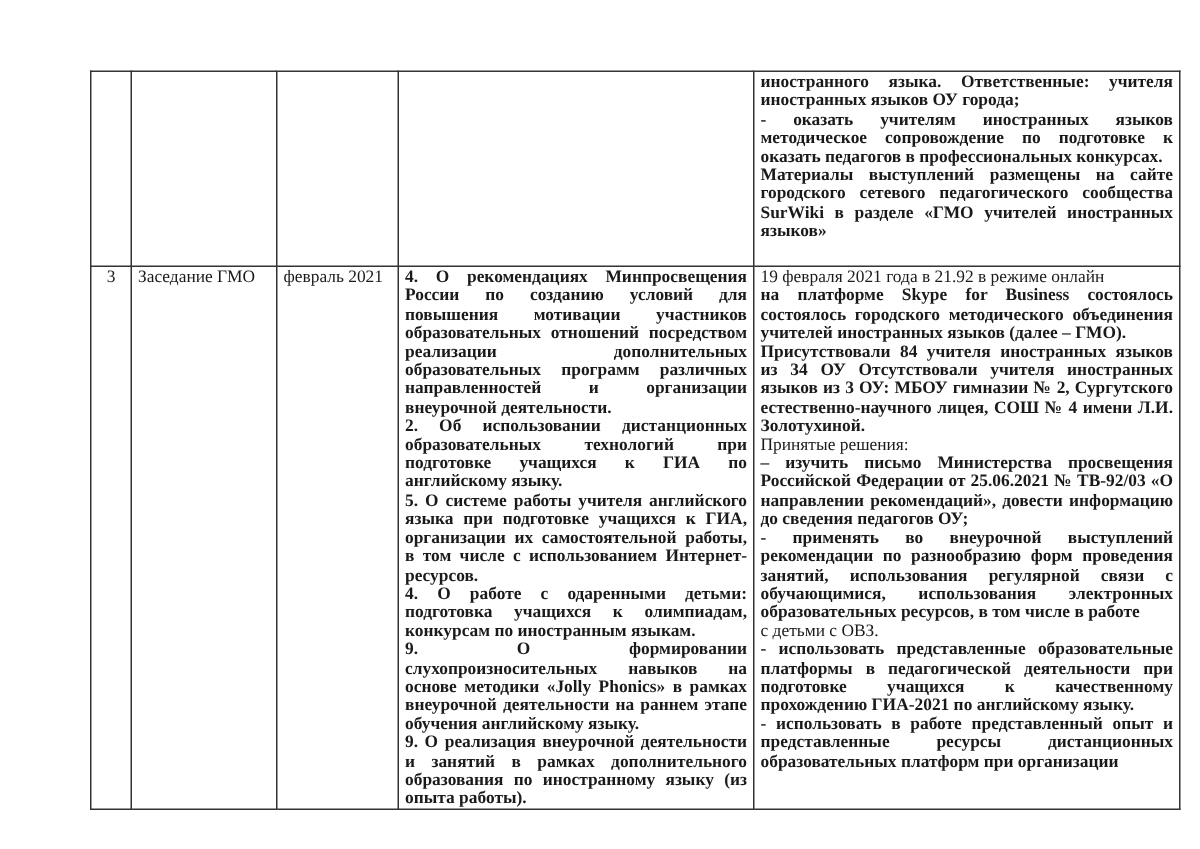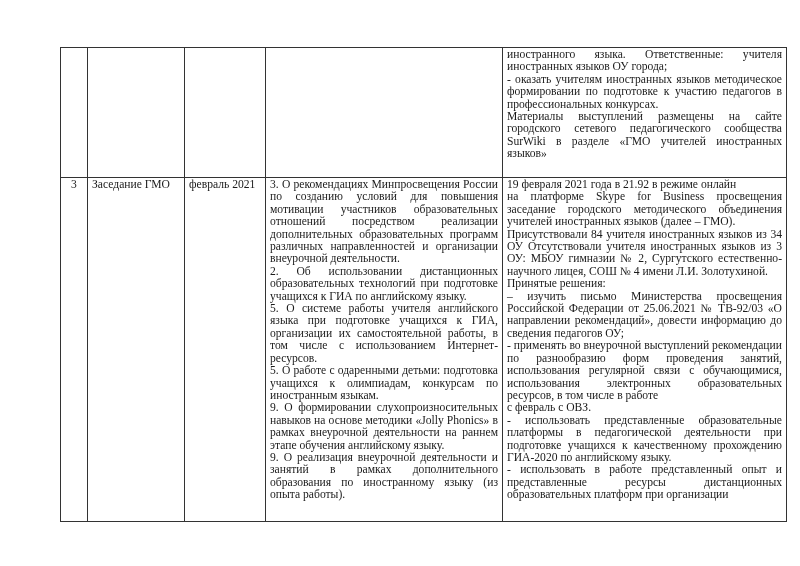--- a/index.html
+++ b/index.html
@@ -6,59 +6,59 @@
   body { width: 800px; height: 566px; position: relative; overflow: hidden;
          font-family: "Liberation Serif", "DejaVu Serif", serif; color: #1a1a1a; }
   .tbl { position: absolute; left: 60px; top: 47px; border-collapse: collapse; table-layout: fixed; }
   .tbl td { border: 1.4px solid #333; vertical-align: top; padding: 1px 4px 0 4px;
             font-size: 11.6px; line-height: 12.4px; }
   .c1 { width: 18px; text-align: center; }
   .c2 { width: 88px; font-family: Liberation Serif, serif; }
   .c3 { width: 72px; margin-left: 48px; }
   .c4 { width: 228px; }
   .c5 { width: 275px; }
-  .j { text-align: justify; text-align-last: left; }
+  .j { text-align: justify; text-align-last: left; font-weight: bold; }
   .p { margin: 0; }
   .row1 td { height: 128px; }
   .row2 td { height: 342px; }
 </style>
 </head>
 <body>
 
 <table class="tbl">
   <tbody>
       <tr class="row1">
     <td class="c1"></td>
     <td class="c2"></td>
     <td class="c3"></td>
     <td class="c4"></td>
     <td class="c5 j">
       <p class="p j">иностранного языка. Ответственные: учителя иностранных языков ОУ города;</p>
-      <p class="p j">- оказать учителям иностранных языков методическое формировании по подготовке к участию педагогов в профессиональных конкурсах.</p>
+      <p class="p j">- оказать учителям иностранных языков методическое сопровождение по подготовке к оказать педагогов в профессиональных конкурсах.</p>
       <p class="p j">Материалы выступлений размещены на сайте городского сетевого педагогического сообщества SurWiki в разделе «ГМО учителей иностранных языков»</p>
     </td>
   </tr>
   <tr class="row2">
     <td class="c1">3</td>
     <td class="c2">Заседание ГМО</td>
     <td class="c3">февраль 2021</td>
     <td class="c4">
-      <p class="p j">3. О рекомендациях Минпросвещения России по созданию условий для повышения мотивации участников образовательных отношений посредством реализации дополнительных образовательных программ различных направленностей и организации внеурочной деятельности.</p>
+      <p class="p j">4. О рекомендациях Минпросвещения России по созданию условий для повышения мотивации участников образовательных отношений посредством реализации дополнительных образовательных программ различных направленностей и организации внеурочной деятельности.</p>
       <p class="p j">2. Об использовании дистанционных образовательных технологий при подготовке учащихся к ГИА по английскому языку.</p>
       <p class="p j">5. О системе работы учителя английского языка при подготовке учащихся к ГИА, организации их самостоятельной работы, в том числе с использованием Интернет-ресурсов.</p>
-      <p class="p j">5. О работе с одаренными детьми: подготовка учащихся к олимпиадам, конкурсам по иностранным языкам.</p>
+      <p class="p j">4. О работе с одаренными детьми: подготовка учащихся к олимпиадам, конкурсам по иностранным языкам.</p>
       <p class="p j">9. О формировании слухопроизносительных навыков на основе методики «Jolly Phonics» в рамках внеурочной деятельности на раннем этапе обучения английскому языку.</p>
       <p class="p j">9. О реализация внеурочной деятельности и занятий в рамках дополнительного образования по иностранному языку (из опыта работы).</p>
     </td>
     <td class="c5">
       <p class="p">19 февраля 2021 года в 21.92 в режиме онлайн</p>
-      <p class="p j">на платформе Skype for Business просвещения заседание городского методического объединения учителей иностранных языков (далее – ГМО).</p>
+      <p class="p j">на платформе Skype for Business состоялось состоялось городского методического объединения учителей иностранных языков (далее – ГМО).</p>
       <p class="p j">Присутствовали 84 учителя иностранных языков из 34 ОУ Отсутствовали учителя иностранных языков из 3 ОУ: МБОУ гимназии № 2, Сургутского естественно-научного лицея, СОШ № 4 имени Л.И. Золотухиной.</p>
       <p class="p">Принятые решения:</p>
       <p class="p j">– изучить письмо Министерства просвещения Российской Федерации от 25.06.2021 № ТВ-92/03 «О направлении рекомендаций», довести информацию до сведения педагогов ОУ;</p>
       <p class="p j">- применять во внеурочной выступлений рекомендации по разнообразию форм проведения занятий, использования регулярной связи с обучающимися, использования электронных образовательных ресурсов, в том числе в работе</p>
-      <p class="p">с февраль с ОВЗ.</p>
-      <p class="p j">- использовать представленные образовательные платформы в педагогической деятельности при подготовке учащихся к качественному прохождению ГИА-2020 по английскому языку.</p>
+      <p class="p">с детьми с ОВЗ.</p>
+      <p class="p j">- использовать представленные образовательные платформы в педагогической деятельности при подготовке учащихся к качественному прохождению ГИА-2021 по английскому языку.</p>
       <p class="p j">- использовать в работе представленный опыт и представленные ресурсы дистанционных образовательных платформ при организации</p>
     </td>
   </tr>
 </tbody>
   </table>
 
 </body></html>

